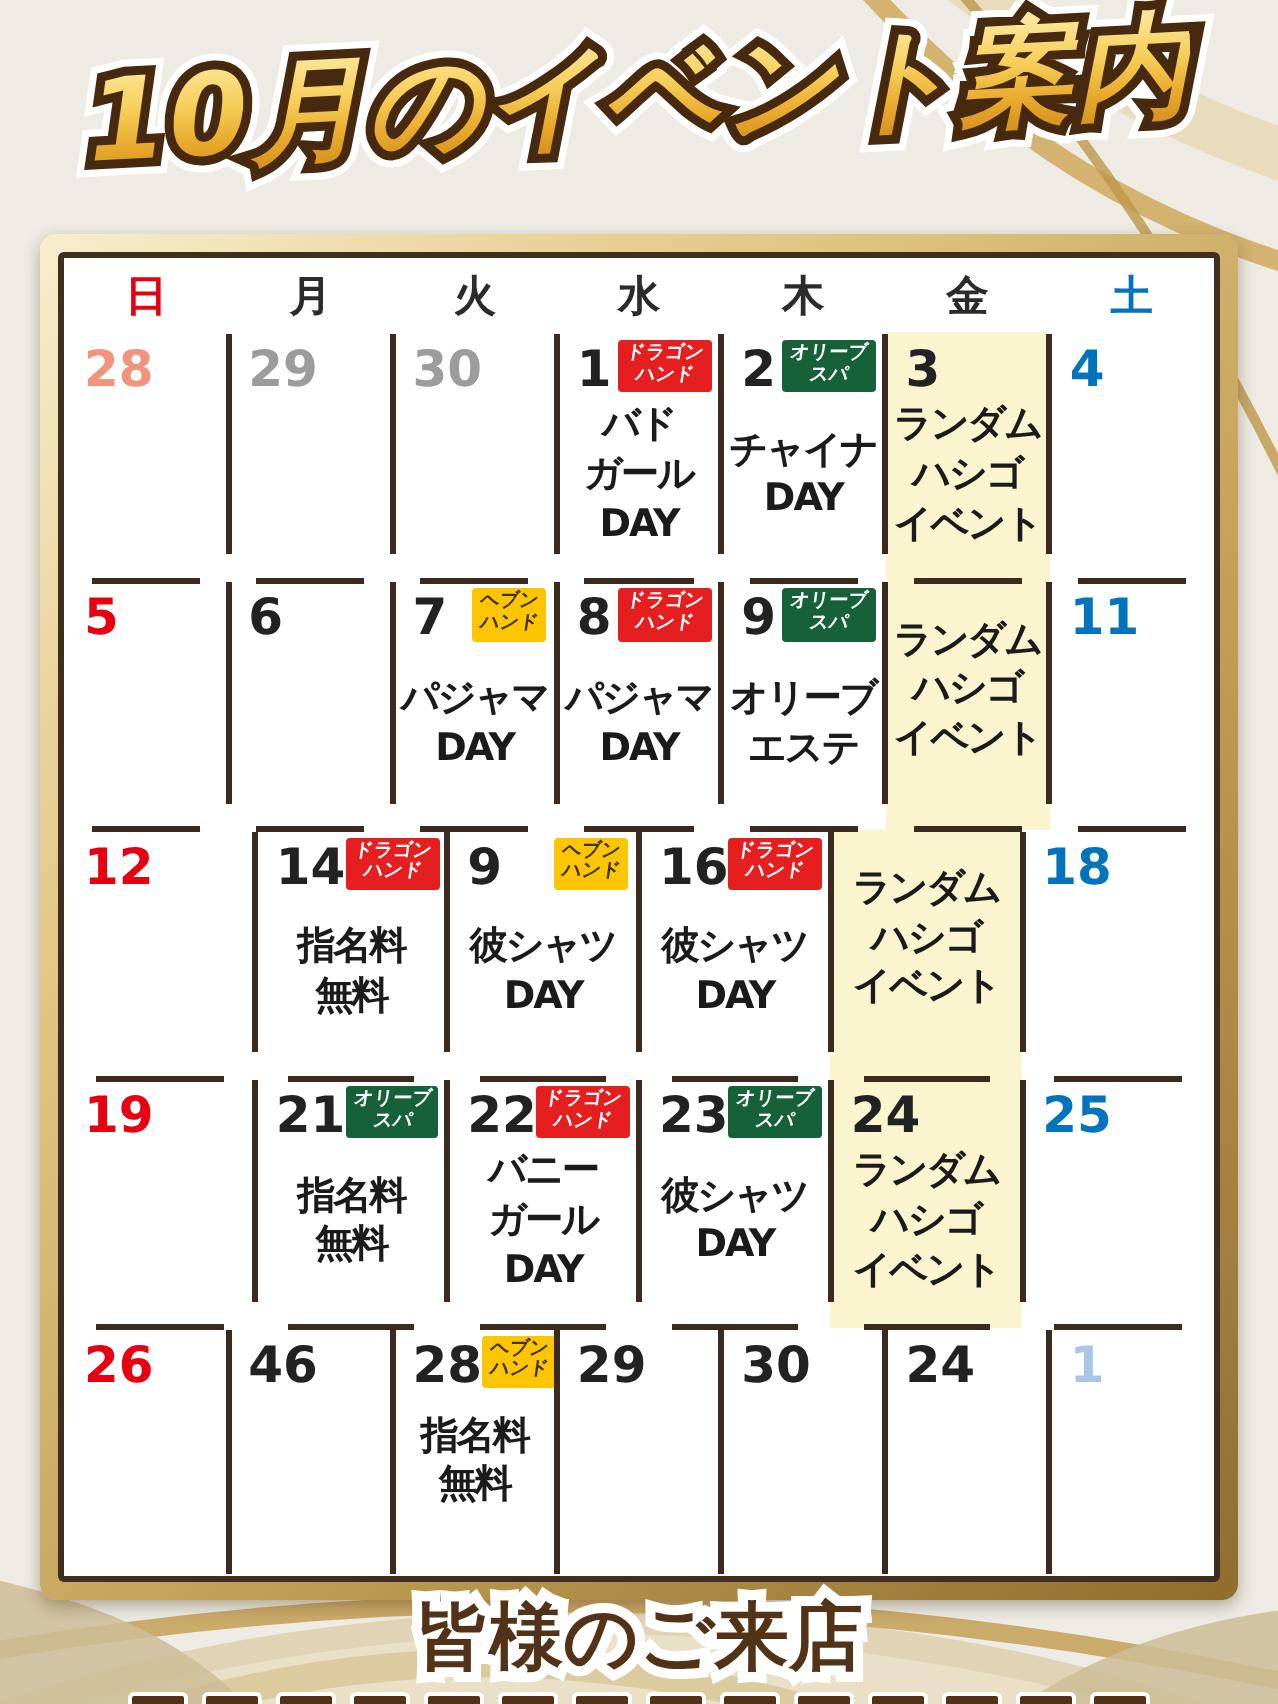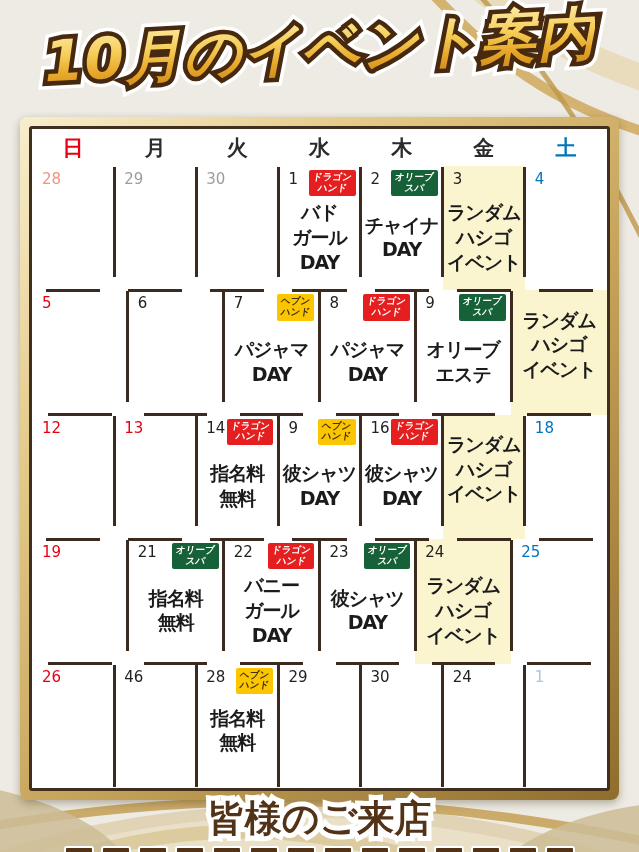--- a/index.html
+++ b/index.html
@@ -35,21 +35,21 @@
   .cell{flex:1;position:relative;display:flex;flex-direction:column;min-width:0;}
   .cell:not(:first-child)::before{content:'';position:absolute;left:-1.5px;top:1px;bottom:13px;
         width:3px;background:#3b2a1d;z-index:2;}
   .week.last .cell:not(:first-child)::before{bottom:1px;}
   .week:not(.last) .cell::after{content:'';position:absolute;bottom:-1.5px;left:17%;right:17%;
         height:3px;background:#3b2a1d;z-index:3;}
   .cell[data-hl="y"]{background:#faf4cf;}
 
   .head{display:flex;justify-content:space-between;align-items:flex-start;
         padding:6px 5px 0 10px;flex:none;height:28px;}
-  .num{font-size:15px;font-weight:400;color:#222;line-height:1;}
+  .num{font-size:25px;font-weight:700;color:#222;line-height:1;}
   .cell[data-tone="sun"] .num{color:#e60012;}
   .cell[data-tone="sat"] .num{color:#0274be;}
   .cell[data-tone="prev-sun"] .num{color:#f2937d;}
   .cell[data-tone="prev"] .num{color:#9c9c9c;}
   .cell[data-tone="next-sat"] .num{color:#a9c6e8;}
 
   .badge{display:inline-block;border-radius:2px;padding:2px 4px 3px;text-align:center;
          line-height:1.12;margin-top:-2px;}
   .badge span{display:block;font-size:9.5px;font-weight:700;transform:skewX(-8deg);
          letter-spacing:0;white-space:nowrap;}
@@ -218,31 +218,31 @@
               <span>エステ</span>
             </div>
         </div>
         <div class="cell" data-tone="norm" data-hl="y">
           <div class="event">
               <span>ランダム</span>
               <span>ハシゴ</span>
               <span>イベント</span>
             </div>
         </div>
+        <div class="cell" data-tone="sat">
+            <div class="head">
+              <span class="num">11</span>
+            </div>
+          </div>
       </div>
 
       <div class="week">
         <div class="cell" data-tone="sun">
             <div class="head">
               <span class="num">12</span>
-            </div>
-          </div>
-        <div class="cell" data-tone="sun">
-            <div class="head">
-              <span class="num">13</span>
             </div>
           </div>
         <div class="cell" data-tone="norm" data-badge="dragon_hand">
           <div class="head">
               <span class="num">14</span>
             <span class="badge">
                 <span>ドラゴン</span>
                 <span>ハンド</span>
               </span>
             </div>

